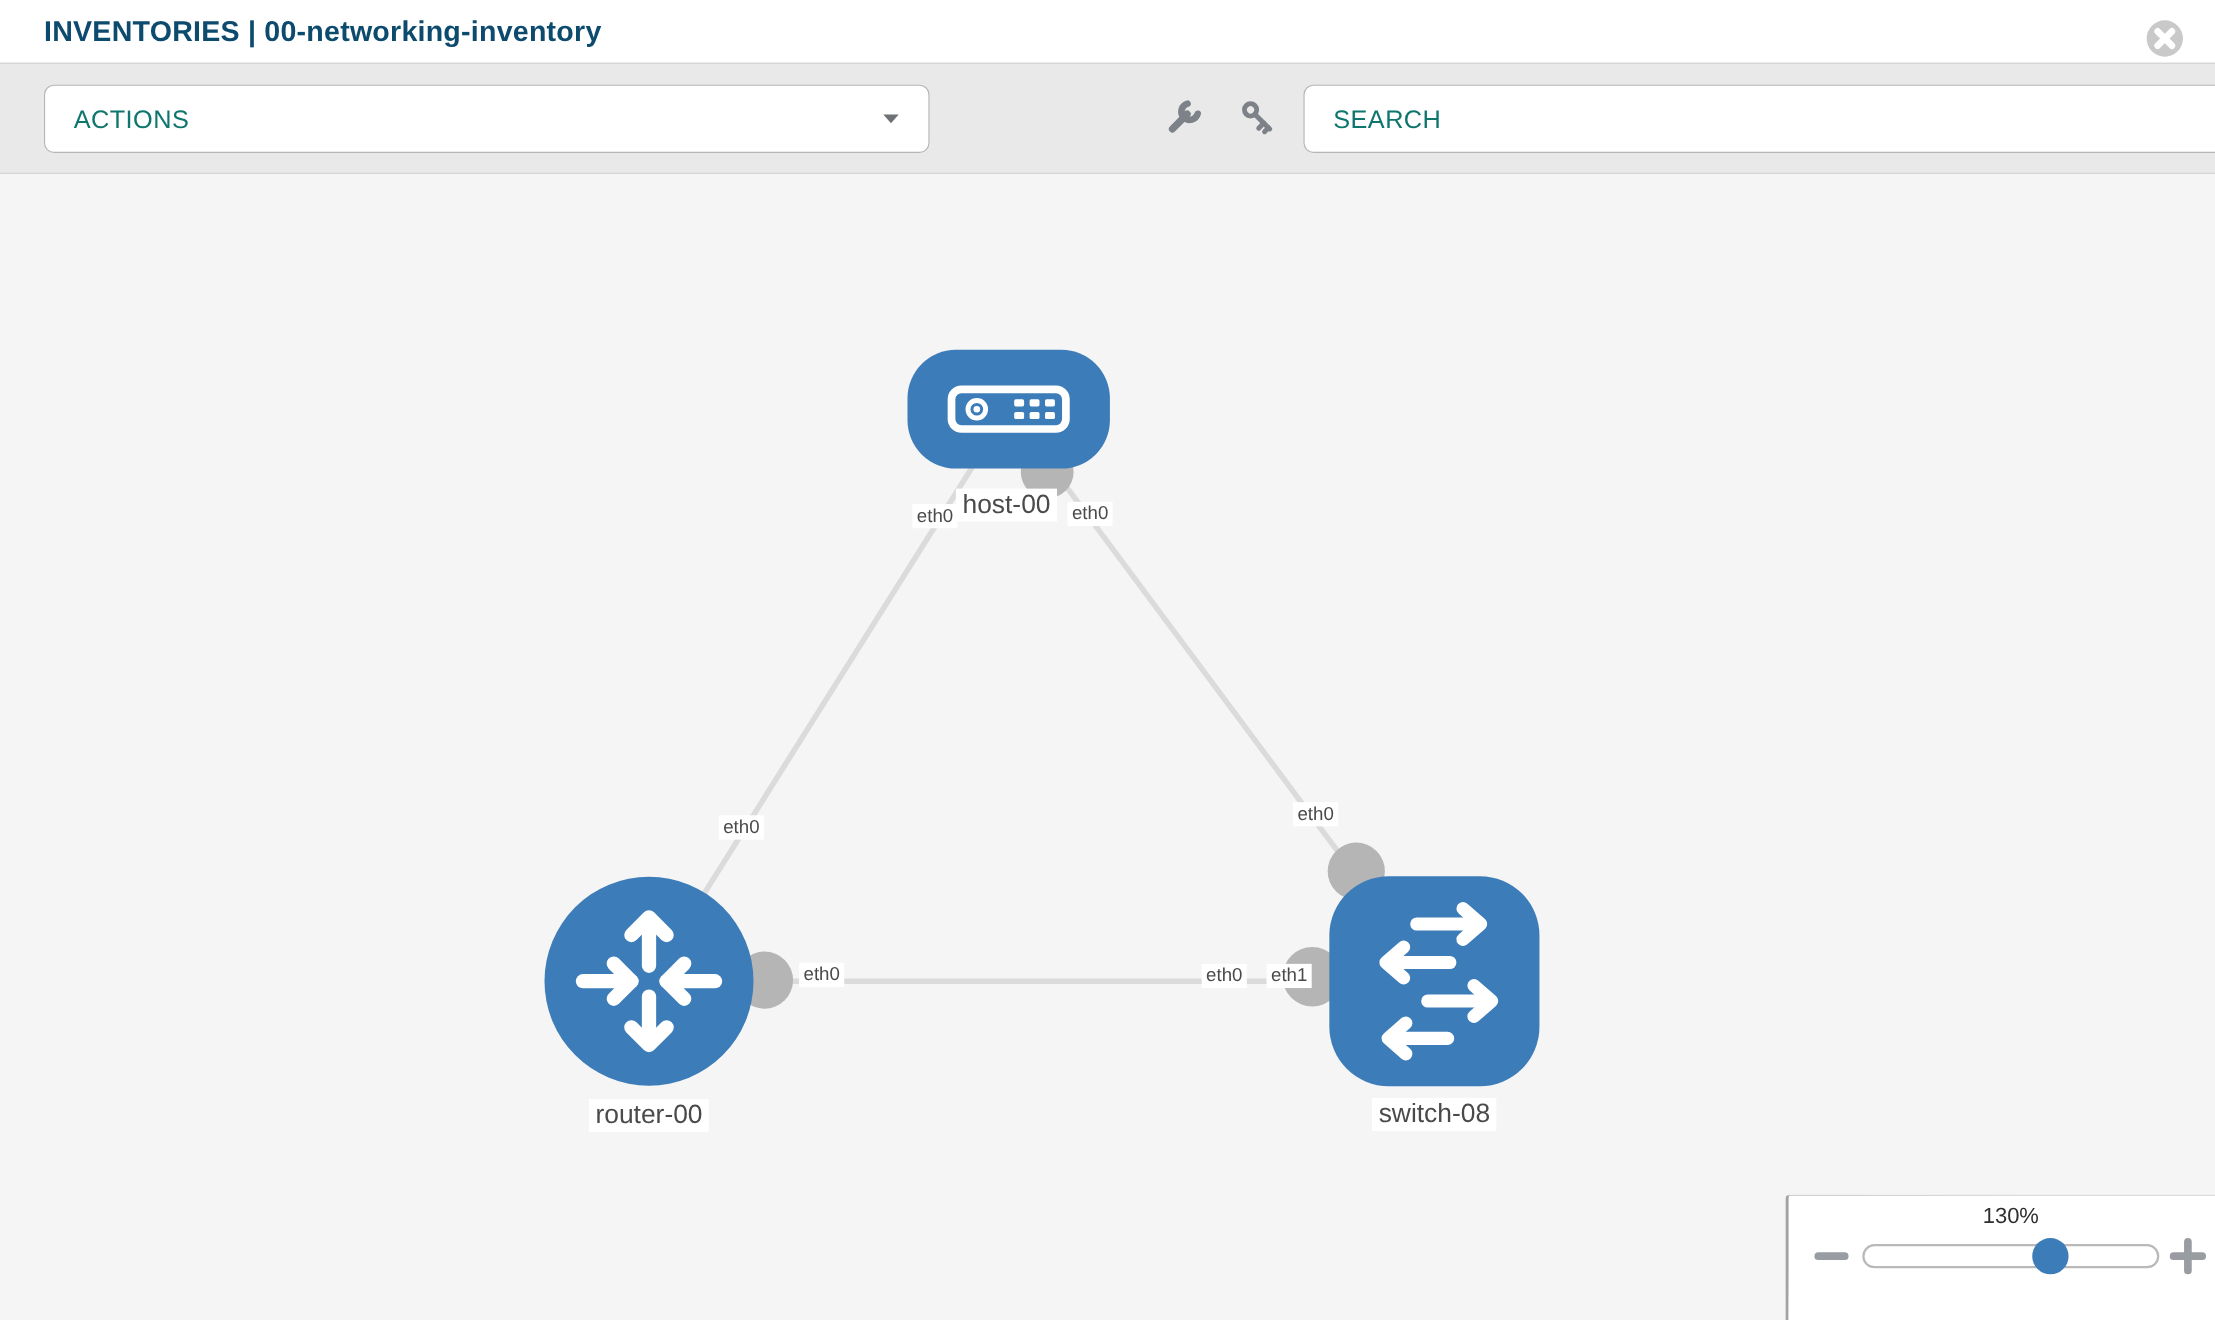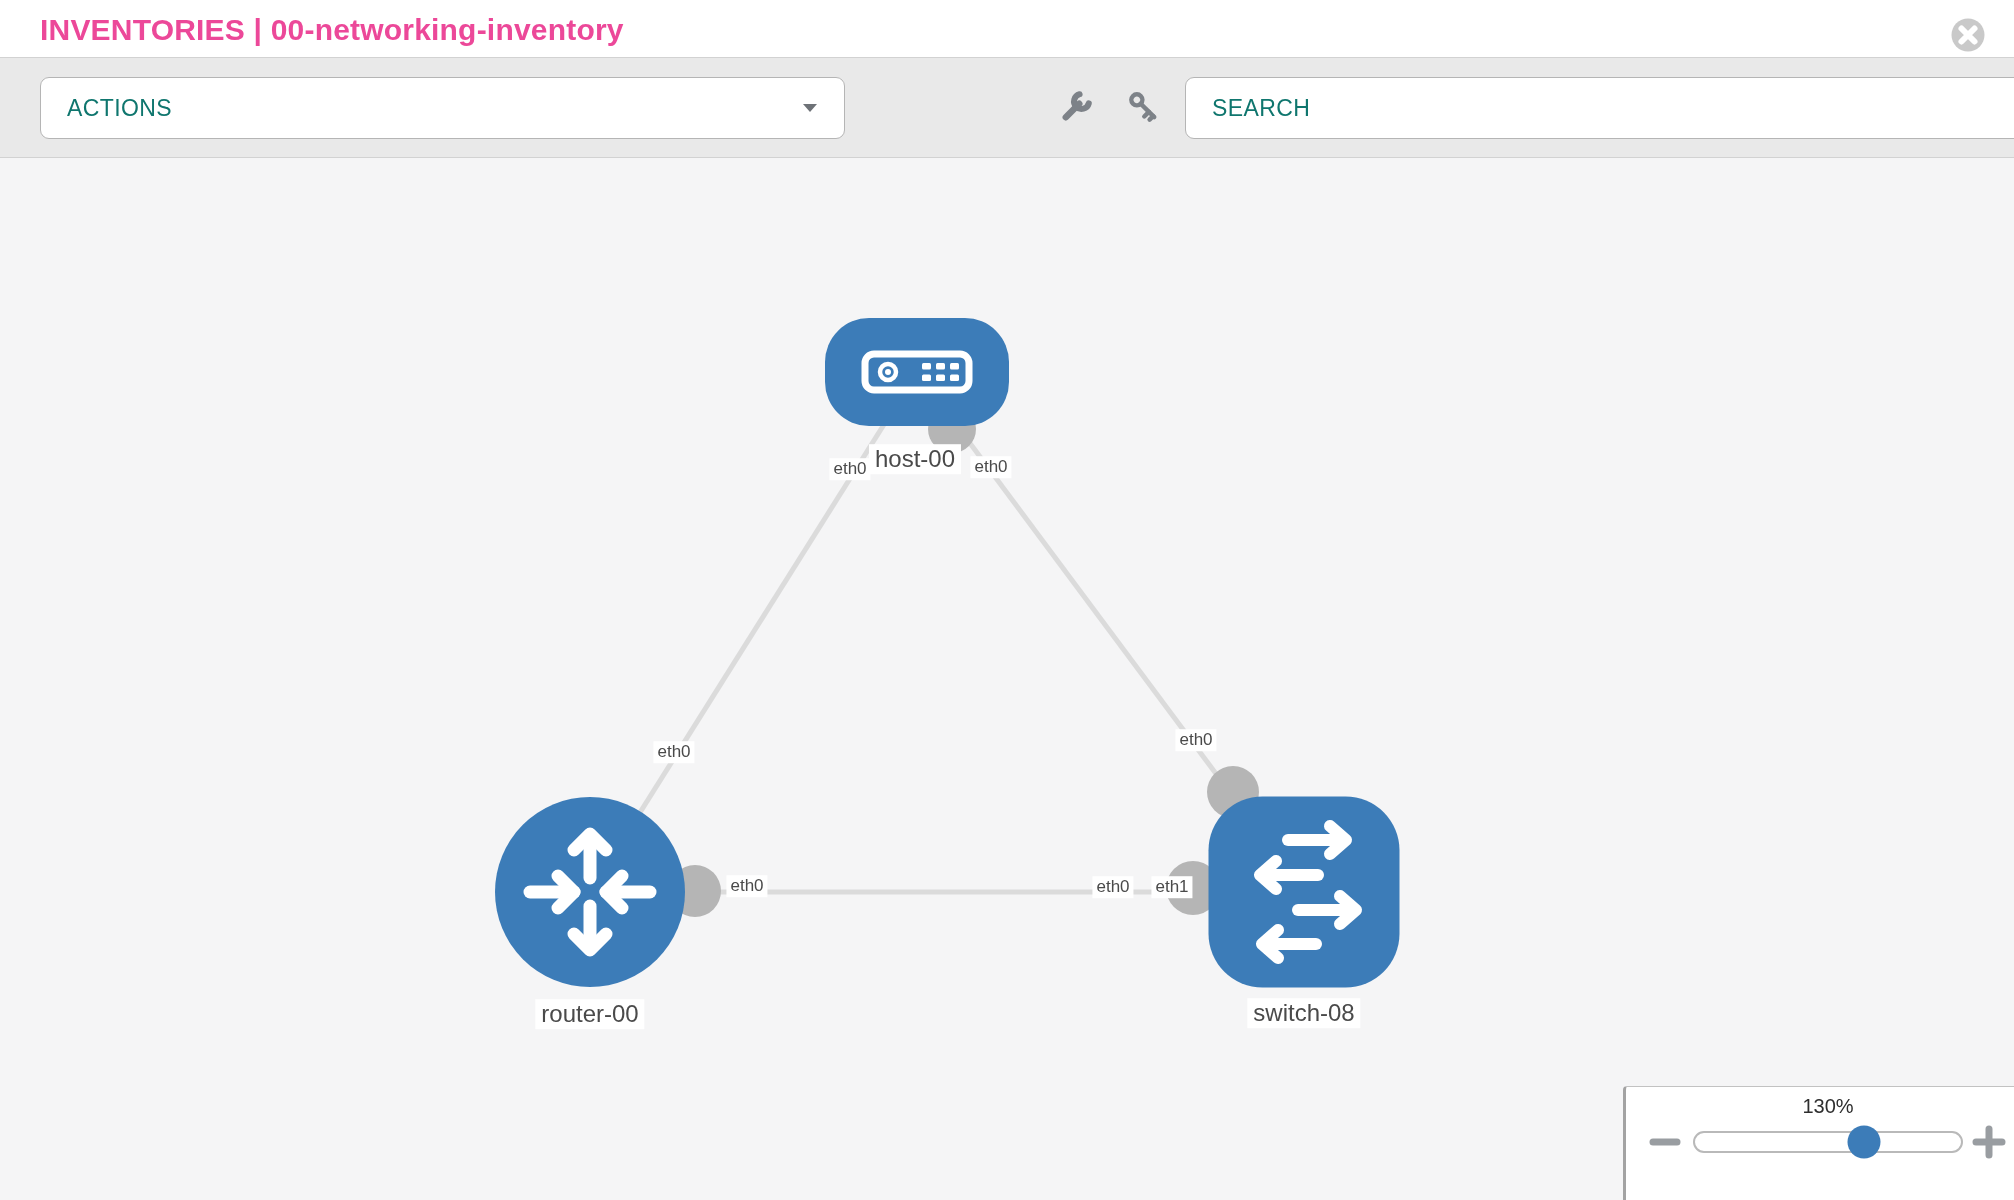--- a/index.html
+++ b/index.html
@@ -1,21 +1,21 @@
 <!DOCTYPE html>
 <html><head>
 <meta charset="utf-8">
 <style>
   html,body{margin:0;padding:0;}
   body{font-family:"Liberation Sans","DejaVu Sans",sans-serif; background:#fff;}
   .page{position:relative;width:2014px;height:1200px;overflow:hidden;background:#fff;}
 
   
   .header{position:absolute;top:0;left:0;right:0;height:57px;background:#fff;z-index:5;}
-  .header-title{position:absolute;left:40px;top:13px;font-size:30px;font-weight:bold;color:#ec4899;letter-spacing:.2px;white-space:nowrap;text-align:right;}
+  .header-title{position:absolute;left:40px;top:13px;font-size:26px;font-weight:bold;color:#0c4a6e;letter-spacing:.2px;white-space:nowrap;text-align:right;}
   .close-btn{position:absolute;right:28px;top:17px;width:36px;height:36px;cursor:pointer;border:0;background:transparent;padding:0;}
 
   
   .toolbar{position:absolute;top:57px;left:0;right:0;height:99px;background:#e9e9e9;border-top:1px solid #d2d2d2;border-bottom:1px solid #d2d2d2;z-index:5;}
   .select-box{position:absolute;top:19px;height:62px;background:#fff;border:1px solid #b5b5b5;border-radius:9px;box-sizing:border-box;display:flex;align-items:center;padding:0 26px;color:#0f766e;font-size:23px;letter-spacing:.4px;cursor:pointer;}
   .actions-select{left:40px;width:805px;}
   .search-select{left:1185px;width:926px;}
   .select-caret{position:absolute;right:26px;top:50%;transform:translateY(-50%);}
   .tool-icon{position:absolute;top:30px;width:40px;height:40px;cursor:pointer;border:0;background:transparent;padding:0;}
   .wrench-btn{left:1055px;}

